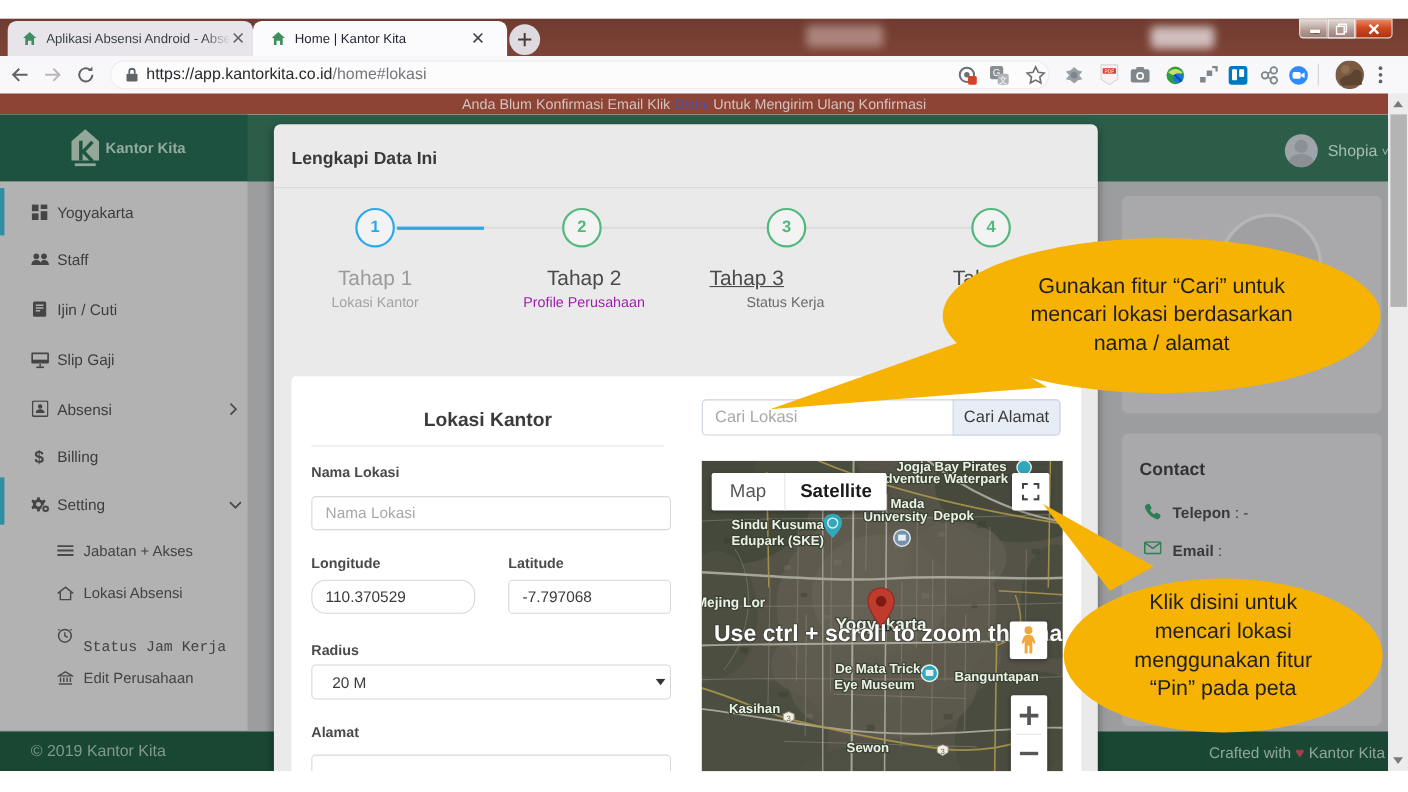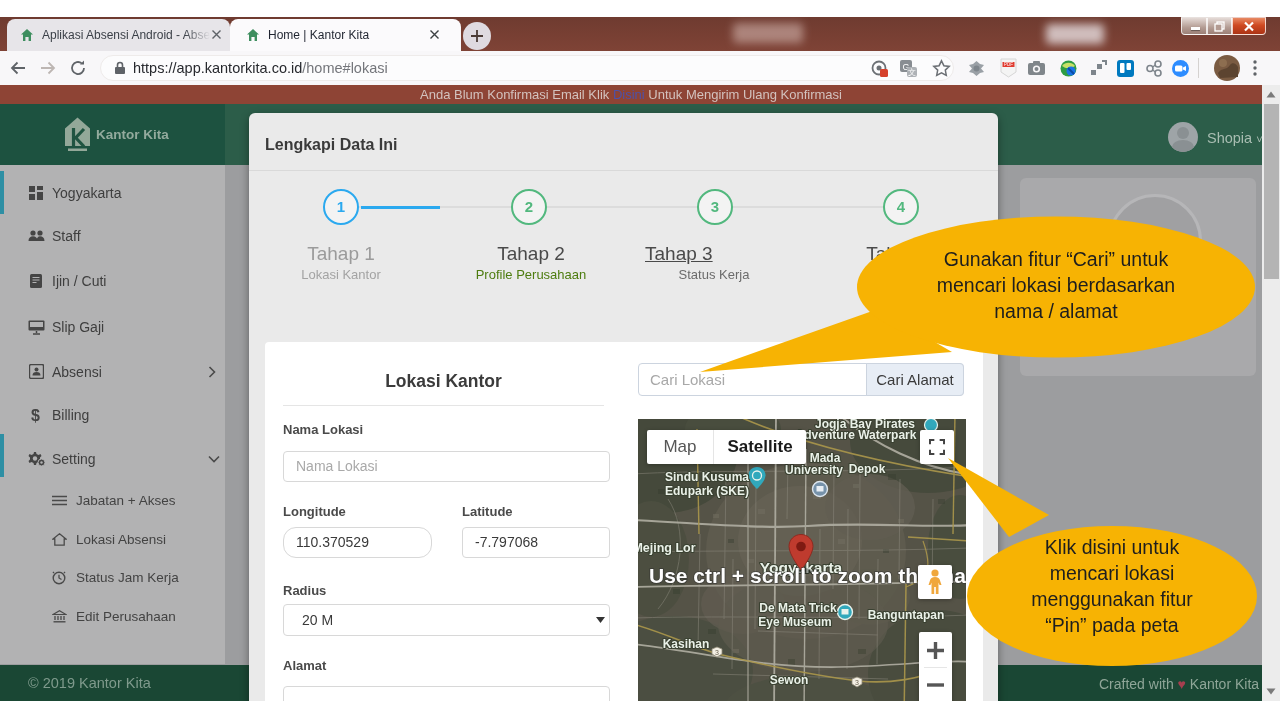--- a/index.html
+++ b/index.html
@@ -245,33 +245,45 @@
         <path d="M7.5 0.8 L14 6 L12.2 6 L12.2 12.2 L2.8 12.2 L2.8 6 L1 6 Z" fill="none" stroke="#4A4A4A" stroke-width="1.3"></path>
       </svg>
     <div class="abs" style="left:24px;top:0;font-size:13.5px;color:#434343;line-height:15px;">Lokasi Absensi</div>
   </div>
   <div class="abs" style="left:52px;top:466px;width:170px;height:15px;">
     <svg class="abs" style="left:0;top:1px;" width="14" height="14" viewBox="0 0 14 14">
         <circle cx="7" cy="7" r="5.8" fill="none" stroke="#4A4A4A" stroke-width="1.4"></circle>
         <path d="M7 3.8 L7 7 L9.5 8.5" stroke="#4A4A4A" stroke-width="1.3" fill="none"></path>
         <path d="M2 2 L1 1 M12 2 L13 1" stroke="#4A4A4A" stroke-width="1.4"></path>
       </svg>
-    <div class="abs" style="left:24px;top:0;font-size:13.5px;color:#434343;line-height:15px;">Status Jam Kerja</div>
+    <div class="abs" style="left:24px;top:12px;font-size:13.5px;color:#434343;line-height:15px;font-family:Liberation Mono, monospace;">Status Jam Kerja</div>
   </div>
   <div class="abs" style="left:52px;top:505px;width:170px;height:15px;">
     <svg class="abs" style="left:0;top:1px;" width="15" height="13" viewBox="0 0 15 13">
         <path d="M1 4.5 L7.5 0.8 L14 4.5 Z" fill="none" stroke="#4A4A4A" stroke-width="1.2"></path>
         <path d="M3 6 L3 10 M6 6 L6 10 M9 6 L9 10 M12 6 L12 10" stroke="#4A4A4A" stroke-width="1.3"></path>
         <path d="M1.5 11.8 h12" stroke="#4A4A4A" stroke-width="1.4"></path>
       </svg>
     <div class="abs" style="left:24px;top:0;font-size:13.5px;color:#434343;line-height:15px;">Edit Perusahaan</div>
   </div>
 
   <div class="abs" style="left:1020px;top:74px;width:236px;height:198px;background:#A9A9AB;border-radius:6px;">
     <div class="abs" style="left:88px;top:16px;width:94px;height:94px;border-radius:50%;background:#A0A0A2;border:3px solid #B6B6B8;"></div>
+  </div>
+  <div class="abs" style="left:1020px;top:290px;width:236px;height:266px;background:#A9A9AB;border-radius:6px;">
+    <div class="abs" style="left:16px;top:25px;font-size:16px;font-weight:bold;color:#333333;">Contact</div>
+    <svg class="abs" style="left:20px;top:63px;" width="16" height="16" viewBox="0 0 16 16">
+        <path d="M3.2 1.2 C4 0.8 5 1 5.4 1.8 L6.6 3.8 C7 4.5 6.8 5.4 6.2 5.9 L5.4 6.6 C6.2 8.2 7.8 9.8 9.4 10.6 L10.1 9.8 C10.6 9.2 11.5 9 12.2 9.4 L14.2 10.6 C15 11 15.2 12 14.8 12.8 L14 14.2 C13.5 15 12.6 15.4 11.7 15.1 C6.8 13.6 2.4 9.2 0.9 4.3 C0.6 3.4 1 2.5 1.8 2 Z" fill="#2E7D54"></path>
+      </svg>
+    <div class="abs" style="left:46px;top:64px;font-size:14px;color:#3A3A3A;"><b>Telepon</b> : -</div>
+    <svg class="abs" style="left:20px;top:98px;" width="16" height="12" viewBox="0 0 16 12">
+        <rect x="0.7" y="0.7" width="14.6" height="10.6" rx="1" fill="none" stroke="#2E7D54" stroke-width="1.4"></rect>
+        <path d="M1 1.5 L8 6.5 L15 1.5" fill="none" stroke="#2E7D54" stroke-width="1.4"></path>
+      </svg>
+    <div class="abs" style="left:46px;top:98px;font-size:14px;color:#3A3A3A;"><b>Email</b> :</div>
   </div>
 
   <div class="abs" style="left:0;top:561px;width:1262px;height:36px;background:#1A4734;"></div>
   <div class="abs" style="left:28px;top:571px;font-size:14.5px;color:#7F9A8C;">© 2019 Kantor Kita</div>
   <div class="abs" style="left:1099px;top:572px;font-size:14px;color:#8FA698;white-space:nowrap;">Crafted with <span style="color:#A53F4F;">♥</span> Kantor Kita</div>
 </div>
 
 <div class="abs" id="scroll" style="left:1262px;top:85px;width:18px;height:616px;background:#ECECEC;">
   <svg class="abs" style="left:4px;top:6px;" width="10" height="7" viewBox="0 0 10 7">
       <path d="M5 0.5 L9.5 6.5 L0.5 6.5 Z" fill="#7A7A7A"></path>
@@ -289,21 +301,21 @@
 
   <div class="abs" style="left:96px;top:93px;width:558px;height:2px;background:#DCDCDC;"></div>
   <div class="abs" style="left:112px;top:92.5px;width:79px;height:3px;background:#2BA9EF;"></div>
   <div class="abs" style="left:74px;top:76px;width:36px;height:36px;border-radius:50%;border:2.5px solid #2BA9EF;background:#F3F3F3;color:#2BA9EF;font-size:15px;font-weight:bold;text-align:center;line-height:31px;">1</div>
   <div class="abs" style="left:262px;top:76px;width:36px;height:36px;border-radius:50%;border:2.5px solid #52B87E;background:#F3F3F3;color:#52B87E;font-size:15px;font-weight:bold;text-align:center;line-height:31px;">2</div>
   <div class="abs" style="left:448px;top:76px;width:36px;height:36px;border-radius:50%;border:2.5px solid #52B87E;background:#F3F3F3;color:#52B87E;font-size:15px;font-weight:bold;text-align:center;line-height:31px;">3</div>
   <div class="abs" style="left:634px;top:76px;width:36px;height:36px;border-radius:50%;border:2.5px solid #52B87E;background:#F3F3F3;color:#52B87E;font-size:15px;font-weight:bold;text-align:center;line-height:31px;">4</div>
   <div class="abs" style="left:22px;top:130px;width:140px;text-align:center;font-size:19px;color:#9B9B9B;">Tahap 1</div>
   <div class="abs" style="left:22px;top:154px;width:140px;text-align:center;font-size:13px;color:#A3A3A3;">Lokasi Kantor</div>
   <div class="abs" style="left:212px;top:130px;width:140px;text-align:center;font-size:19px;color:#4A4A4A;">Tahap 2</div>
-  <div class="abs" style="left:212px;top:154px;width:140px;text-align:center;font-size:13px;color:#4d7c0f;">Profile Perusahaan</div>
+  <div class="abs" style="left:212px;top:154px;width:140px;text-align:center;font-size:13px;color:#a21caf;">Profile Perusahaan</div>
   <div class="abs" style="left:396px;top:130px;width:140px;font-size:19px;color:#4A4A4A;text-decoration:underline;">Tahap 3</div>
   <div class="abs" style="left:395px;top:154px;width:140px;text-align:center;font-size:13px;color:#6B6B6B;">Status Kerja</div>
   <div class="abs" style="left:581px;top:130px;width:140px;text-align:center;font-size:19px;color:#4A4A4A;">Tahap 4</div>
 
   <div class="abs" style="left:16px;top:229px;width:718px;height:378px;background:#FFFFFF;border-radius:4px;">
 
     <div class="abs" style="left:18px;top:29px;width:321px;text-align:center;font-size:17.5px;font-weight:bold;color:#3B3B3B;">Lokasi Kantor</div>
     <div class="abs" style="left:18px;top:63px;width:321px;height:1px;background:#E5E5E5;"></div>
 
     <div class="abs" style="left:18px;top:80px;font-size:13px;font-weight:bold;color:#4A4A4A;">Nama Lokasi</div>

